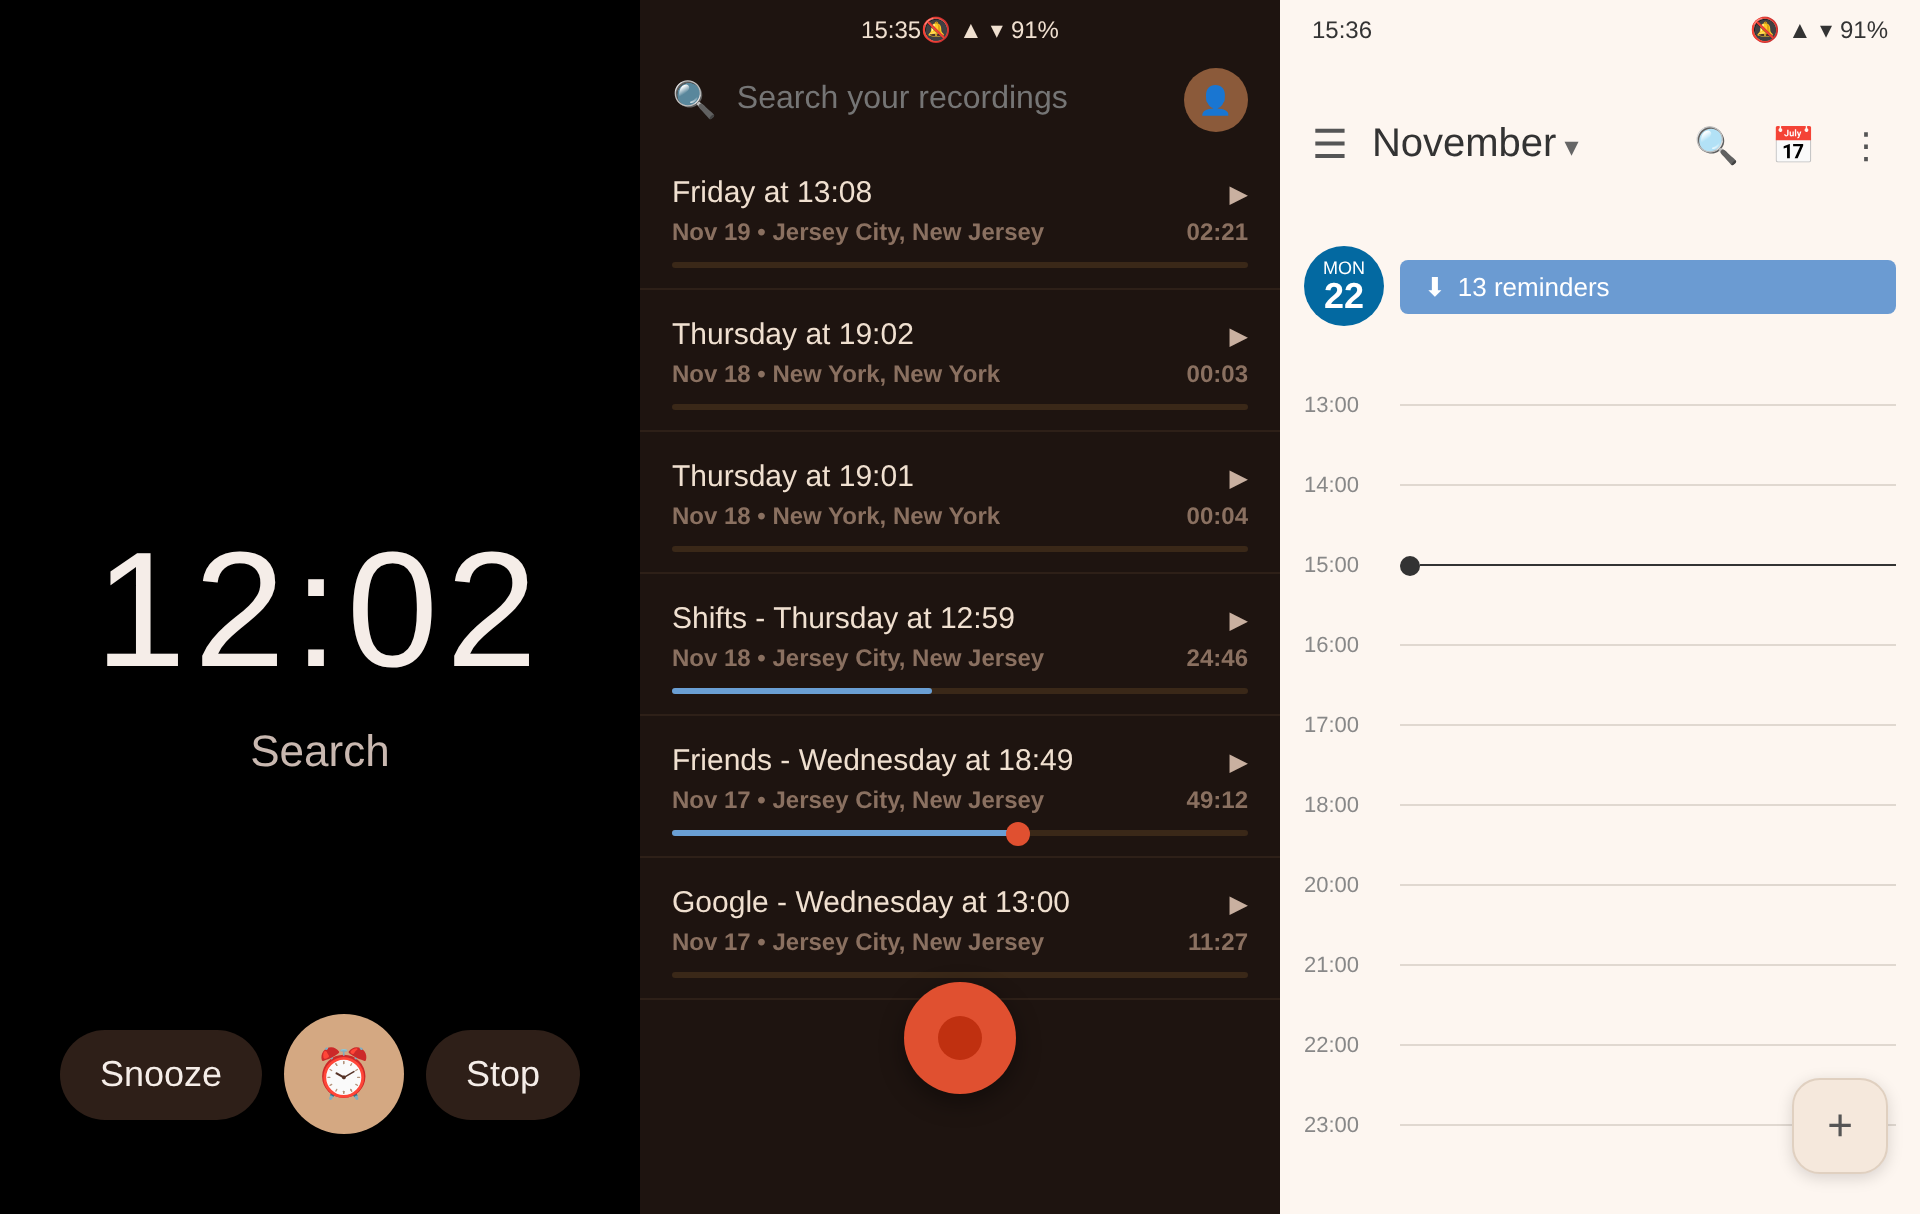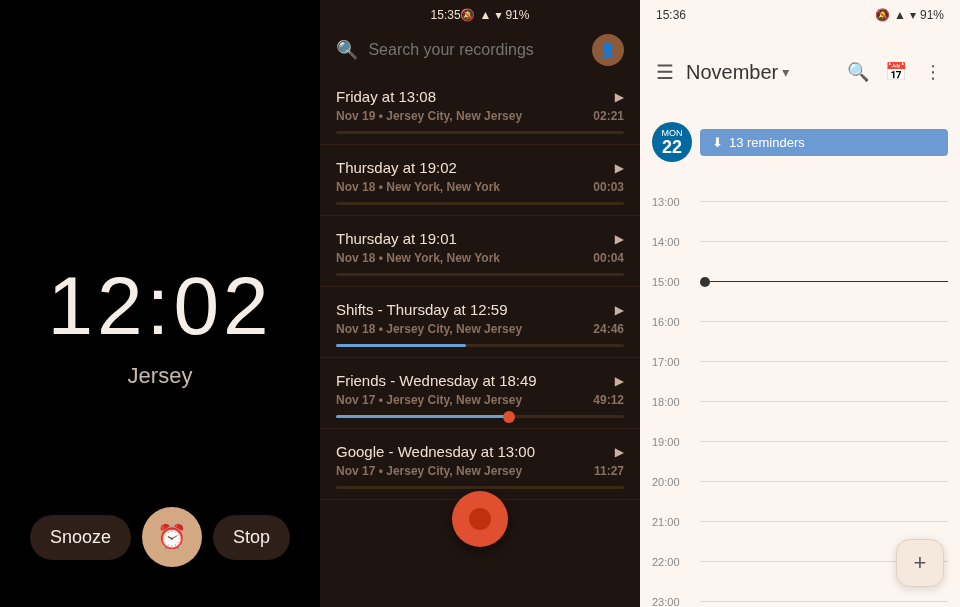--- a/index.html
+++ b/index.html
@@ -367,21 +367,21 @@
     .calendar-panel {
       position: relative;
     }
   </style>
 </head>
 <body>
 
 <div class="alarm-panel">
   <div class="alarm-time-container">
     <div class="alarm-time">12:02</div>
-    <div class="alarm-label">Jersey</div>
+    <div class="alarm-label">Search</div>
   </div>
   <div class="alarm-buttons">
     <button class="alarm-btn-text">Snooze</button>
     <button class="alarm-btn-icon">
       <span>⏰</span>
     </button>
     <button class="alarm-btn-text">Stop</button>
   </div>
 </div>
 
@@ -535,24 +535,20 @@
       </div>
       <div class="cal-time-row">
         <div class="cal-time-label">17:00</div>
         <div class="cal-time-line"></div>
       </div>
       <div class="cal-time-row">
         <div class="cal-time-label">18:00</div>
         <div class="cal-time-line"></div>
       </div>
       <div class="cal-time-row">
-        <div class="cal-time-label">19:00</div>
-        <div class="cal-time-line"></div>
-      </div>
-      <div class="cal-time-row">
         <div class="cal-time-label">20:00</div>
         <div class="cal-time-line"></div>
       </div>
       <div class="cal-time-row">
         <div class="cal-time-label">21:00</div>
         <div class="cal-time-line"></div>
       </div>
       <div class="cal-time-row">
         <div class="cal-time-label">22:00</div>
         <div class="cal-time-line"></div>

